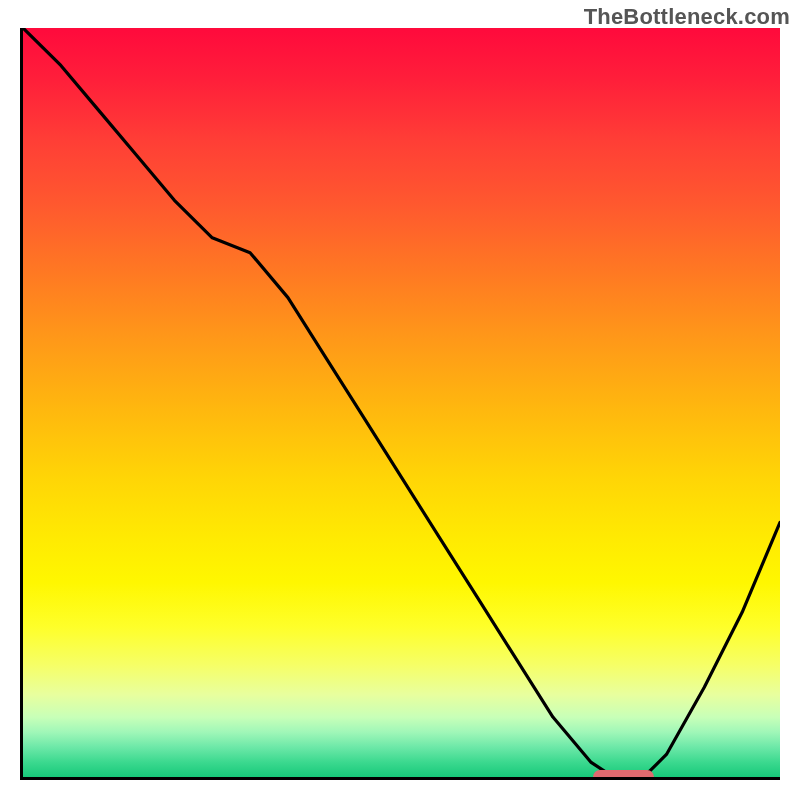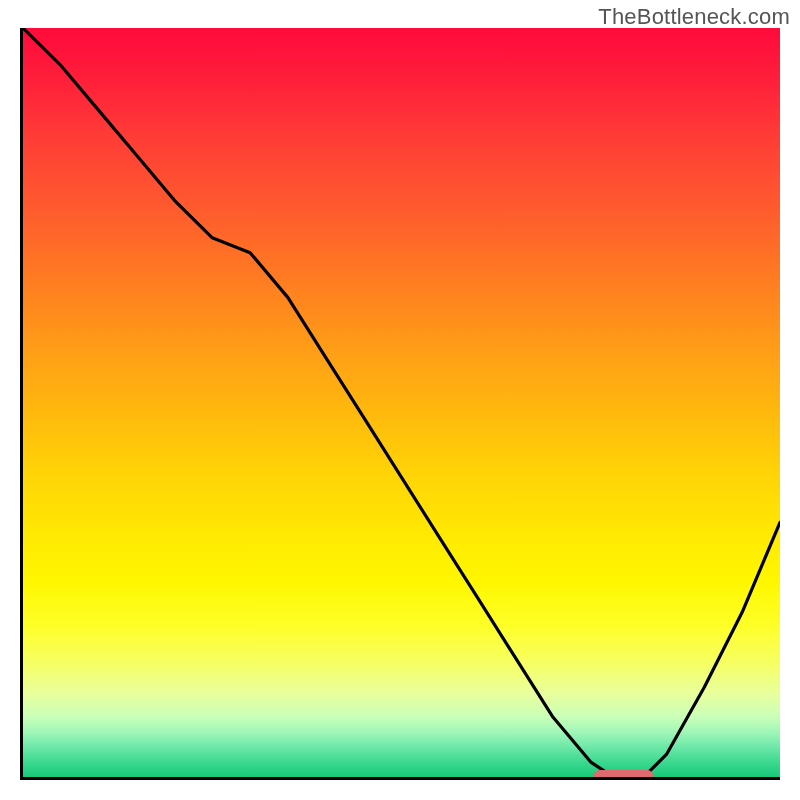--- a/index.html
+++ b/index.html
@@ -14,21 +14,21 @@
   .canvas {
     position: relative;
     width: 800px;
     height: 800px;
   }
   .watermark {
     position: absolute;
     top: 4px;
     right: 10px;
     font-size: 22px;
-    font-weight: 400;
+    font-weight: 700;
     color: #555555;
     letter-spacing: 0.2px;
   }
   .plot-frame {
     position: absolute;
     left: 20px;
     top: 28px;
     width: 760px;
     height: 752px;
     border-left: 3px solid #000;

